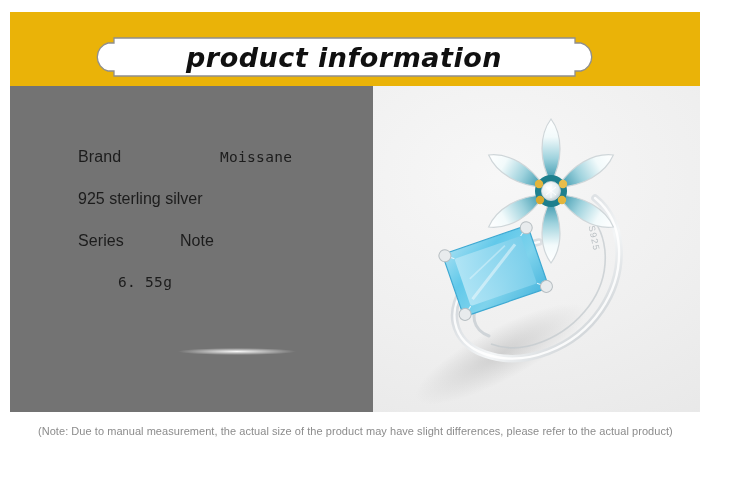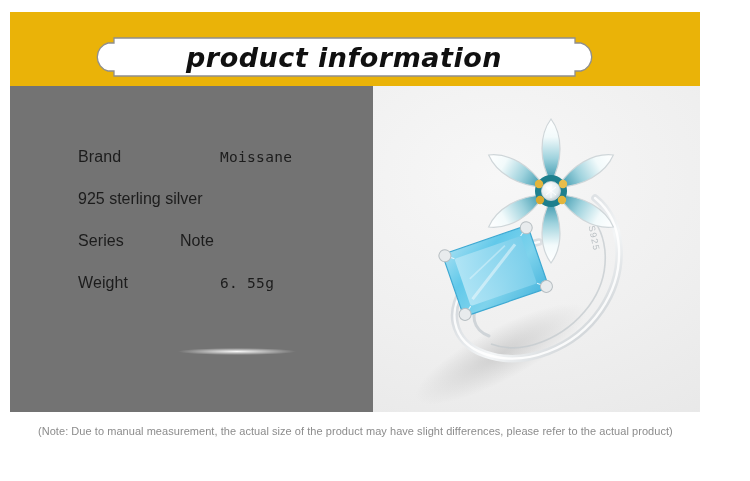--- a/index.html
+++ b/index.html
@@ -178,21 +178,20 @@
       <div class="spec-row">
         <div class="spec-value">925 sterling silver</div>
       </div>
 
       <div class="spec-row">
         <div class="spec-label">Series</div>
         <div class="spec-value">Note</div>
       </div>
 
       <div class="spec-row">
-        <div class="spec-label">Weight</div>
         <div class="spec-value mono">6. 55g</div>
       </div>
 
     </div>
 
     <div class="panel-smudge"></div>
   </div>
 
   <div class="photo-panel">
     <div class="photo-panel-inner"></div>

